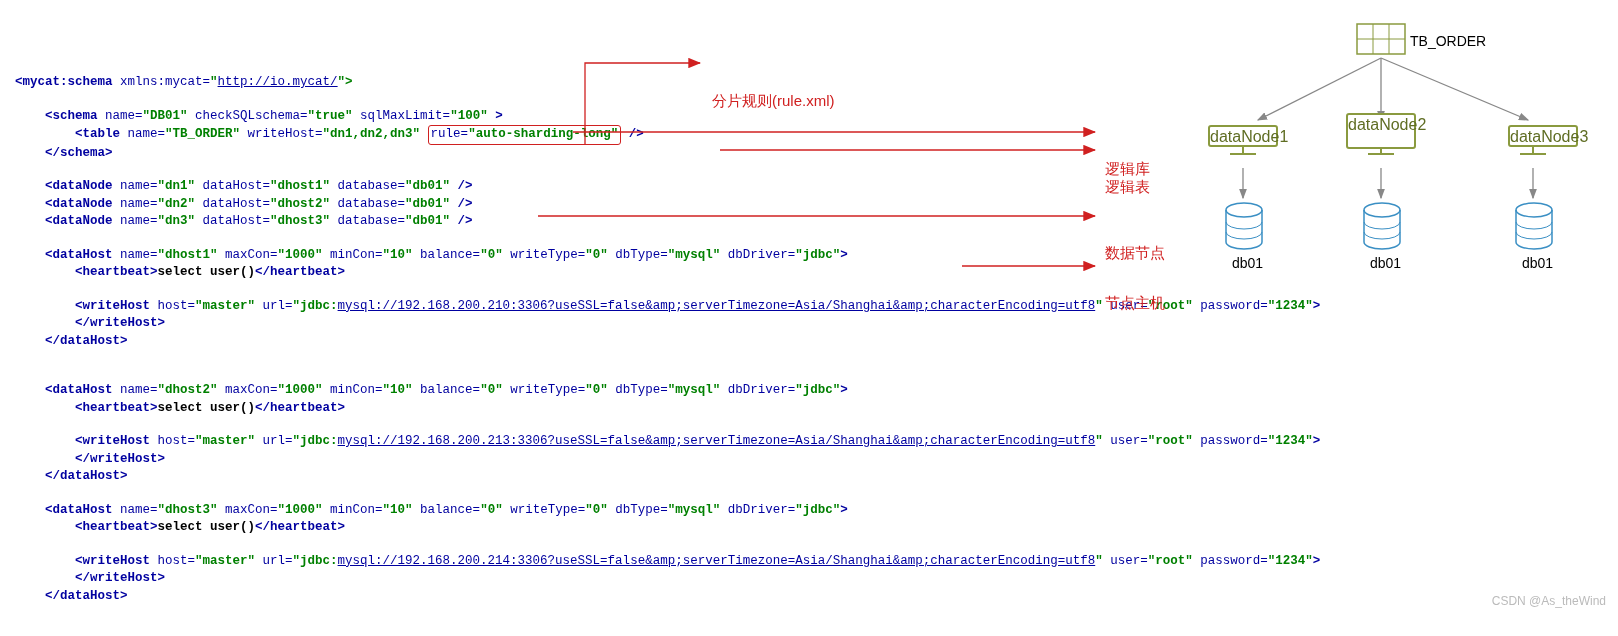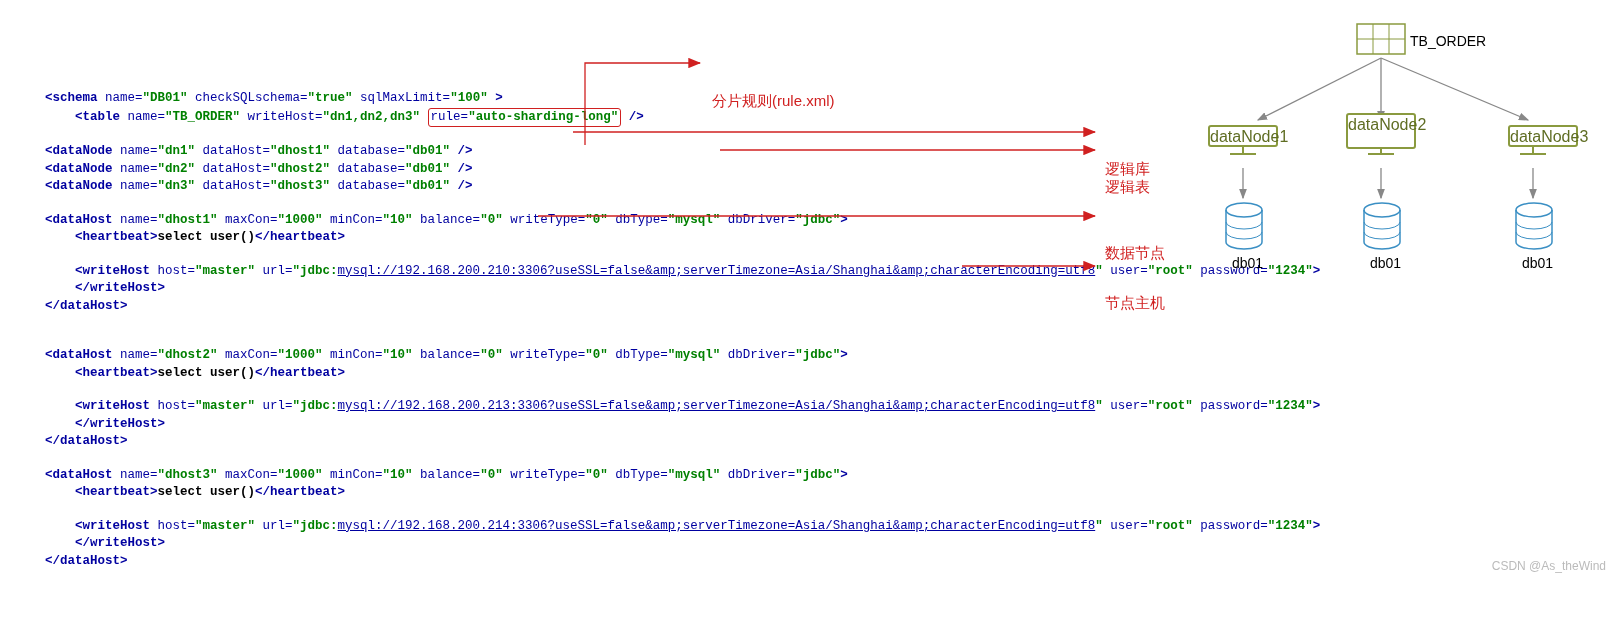--- a/index.html
+++ b/index.html
@@ -97,27 +97,29 @@
 </head>
 <body>
 
 <div>
 
 <span class="bl"></span>
     <span class="bl"></span>
     <span class="bl"></span>
     <span class="bl"></span>
 
+<div class="line"><span class="tag">&lt;mycat:schema</span><span class="attr"> xmlns:mycat=</span><span class="val">"</span><span class="link">http://io.mycat/</span><span class="val">"&gt;</span></div>
 
 <span class="bl"></span>
 
 <div class="line indent1"><span class="tag">&lt;schema</span><span class="attr"> name=</span><span class="val">"DB01"</span><span class="attr"> checkSQLschema=</span><span class="val">"true"</span><span class="attr"> sqlMaxLimit=</span><span class="val">"100"</span><span class="tag"> &gt;</span></div>
 
 <div class="line indent2"><span class="tag">&lt;table</span><span class="attr"> name=</span><span class="val">"TB_ORDER"</span><span class="attr"> writeHost=</span><span class="val">"dn1,dn2,dn3"</span><span> </span><span class="rule-box"><span class="attr">rule=</span><span class="val">"auto-sharding-long"</span></span><span class="tag"> /&gt;</span></div>
 
+<div class="line indent1"><span class="tag">&lt;/schema&gt;</span></div>
 
 <span class="bl"></span>
 
 <div class="line indent1"><span class="tag">&lt;dataNode</span><span class="attr"> name=</span><span class="val">"dn1"</span><span class="attr"> dataHost=</span><span class="val">"dhost1"</span><span class="attr"> database=</span><span class="val">"db01"</span><span class="tag"> /&gt;</span></div>
 <div class="line indent1"><span class="tag">&lt;dataNode</span><span class="attr"> name=</span><span class="val">"dn2"</span><span class="attr"> dataHost=</span><span class="val">"dhost2"</span><span class="attr"> database=</span><span class="val">"db01"</span><span class="tag"> /&gt;</span></div>
 <div class="line indent1"><span class="tag">&lt;dataNode</span><span class="attr"> name=</span><span class="val">"dn3"</span><span class="attr"> dataHost=</span><span class="val">"dhost3"</span><span class="attr"> database=</span><span class="val">"db01"</span><span class="tag"> /&gt;</span></div>
 
 <span class="bl"></span>
 
 <div class="line indent1"><span class="tag">&lt;dataHost</span><span class="attr"> name=</span><span class="val">"dhost1"</span><span class="attr"> maxCon=</span><span class="val">"1000"</span><span class="attr"> minCon=</span><span class="val">"10"</span><span class="attr"> balance=</span><span class="val">"0"</span><span class="attr"> writeType=</span><span class="val">"0"</span><span class="attr"> dbType=</span><span class="val">"mysql"</span><span class="attr"> dbDriver=</span><span class="val">"jdbc"</span><span class="tag">&gt;</span></div>

